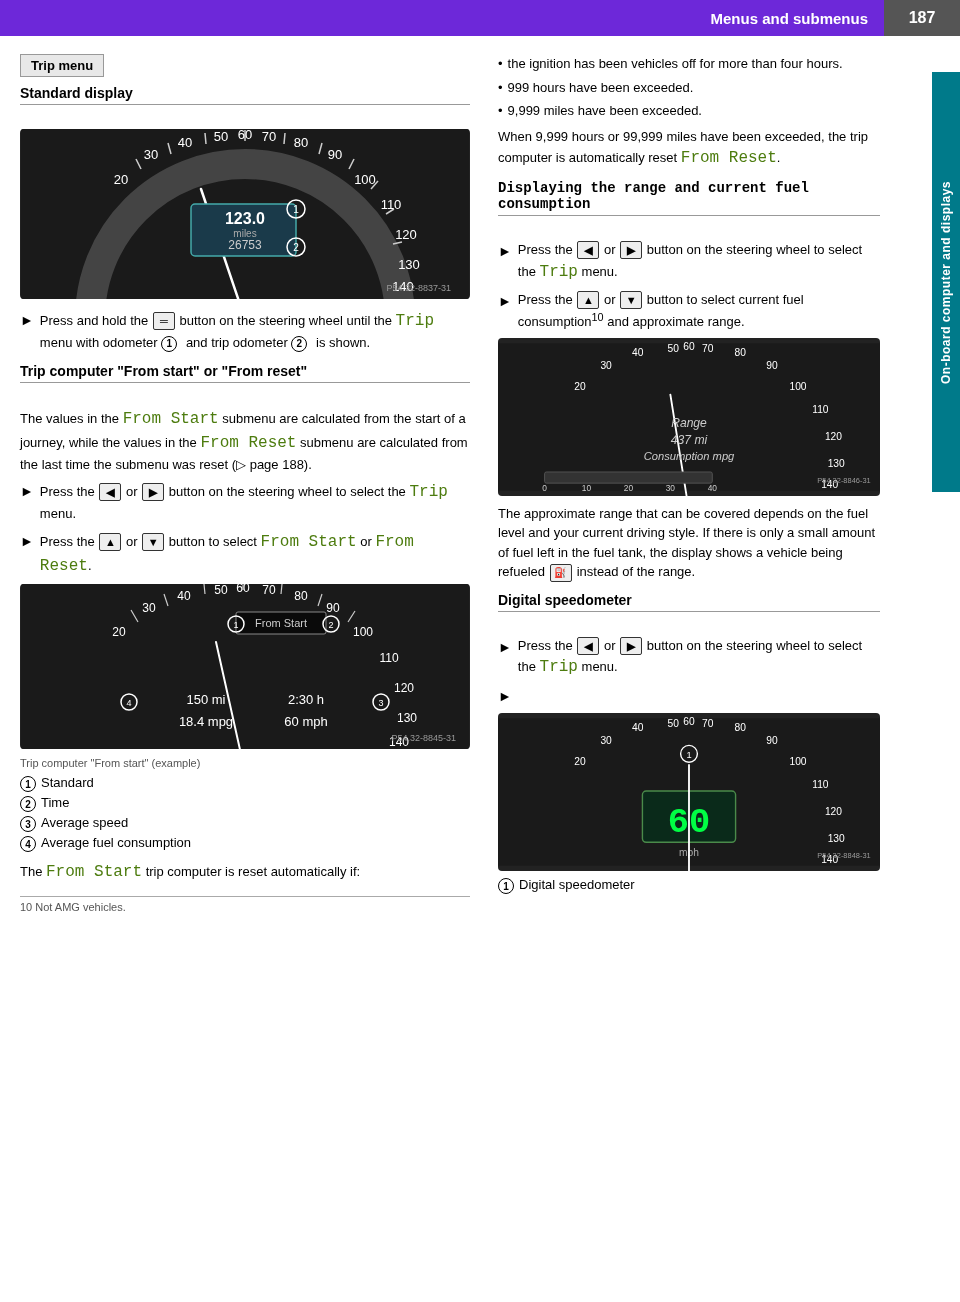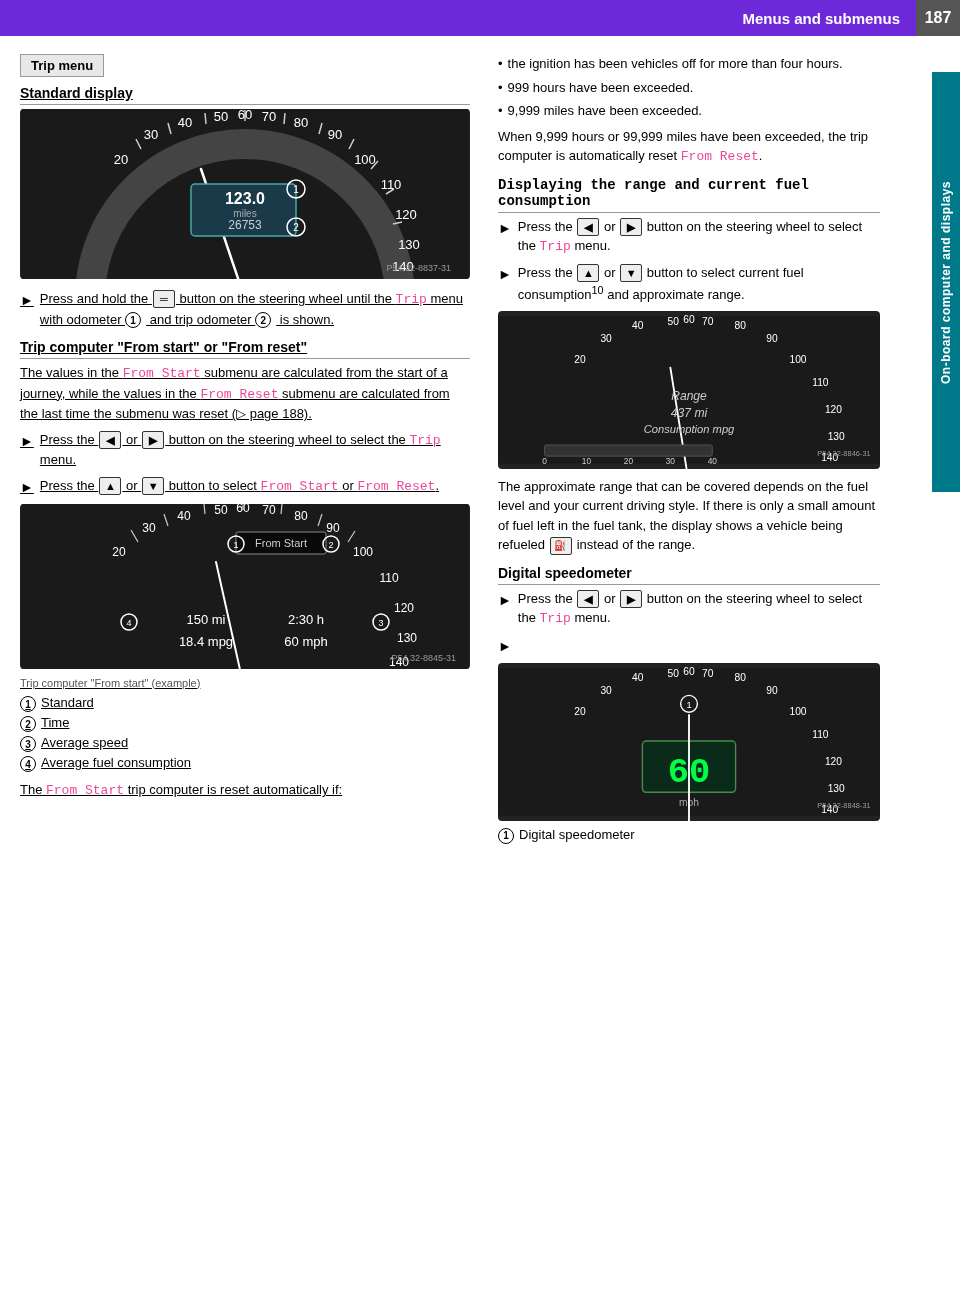--- a/index.html
+++ b/index.html
@@ -23,21 +23,21 @@
       flex: 1;
       display: flex;
       align-items: center;
       justify-content: flex-end;
       padding-right: 16px;
       color: #fff;
       font-size: 15px;
       font-weight: bold;
     }
     .header-page {
-      width: 44px;
+      width: 76px;
       background: #555;
       color: #fff;
       display: flex;
       align-items: center;
       justify-content: center;
       font-size: 16px;
       font-weight: bold;
     }
 
     
@@ -65,21 +65,20 @@
     .main-content {
       display: flex;
       padding: 18px 0 0 0;
       position: relative;
     }
 
     
     .left-col {
       width: 488px;
       padding: 0 18px 0 20px;
-      text-decoration: underline;
     }
 
     
     .right-col {
       width: 432px;
       padding: 0 40px 0 10px;
     }
 
     
     .trip-menu-box {
@@ -90,21 +89,21 @@
       font-weight: bold;
       margin-bottom: 8px;
       display: inline-block;
     }
 
     .section-title {
       font-size: 14px;
       font-weight: bold;
       border-bottom: 1px solid #999;
       padding-bottom: 3px;
-      margin-bottom: 4px;
+      margin-bottom: 24px;
     }
 
     
     .gauge-container {
       width: 100%;
       height: 175px;
       background: #222;
       border-radius: 4px;
       position: relative;
       overflow: hidden;
@@ -140,22 +139,22 @@
     .arrow-bullet {
       color: #000;
       margin-right: 6px;
       margin-top: 1px;
       flex-shrink: 0;
       font-size: 14px;
     }
 
     .code-text {
       font-family: 'Courier New', monospace;
-      color: #ec4899;
-      font-size: 13px;
+      color: #4d7c0f;
+      font-size: 16px;
     }
 
     
     .numbered-list {
       margin: 4px 0 8px 0;
     }
     .numbered-item {
       display: flex;
       align-items: flex-start;
       margin-bottom: 3px;
@@ -422,20 +421,23 @@
           <span>Average fuel consumption</span>
         </div>
       </div>
 
       
       <p>
         The <span class="code-text">From Start</span> trip computer is reset automatically if:
       </p>
 
       
+      <div class="footnote">
+        <span>10 Not AMG vehicles.</span>
+      </div>
     </div>
 
     <div class="right-col">
 
       <div class="dot-bullet-item">
         <span class="bullet-dot">•</span>
         <span>the ignition has been vehicles off for more than four hours.</span>
       </div>
       <div class="dot-bullet-item">
         <span class="bullet-dot">•</span>

